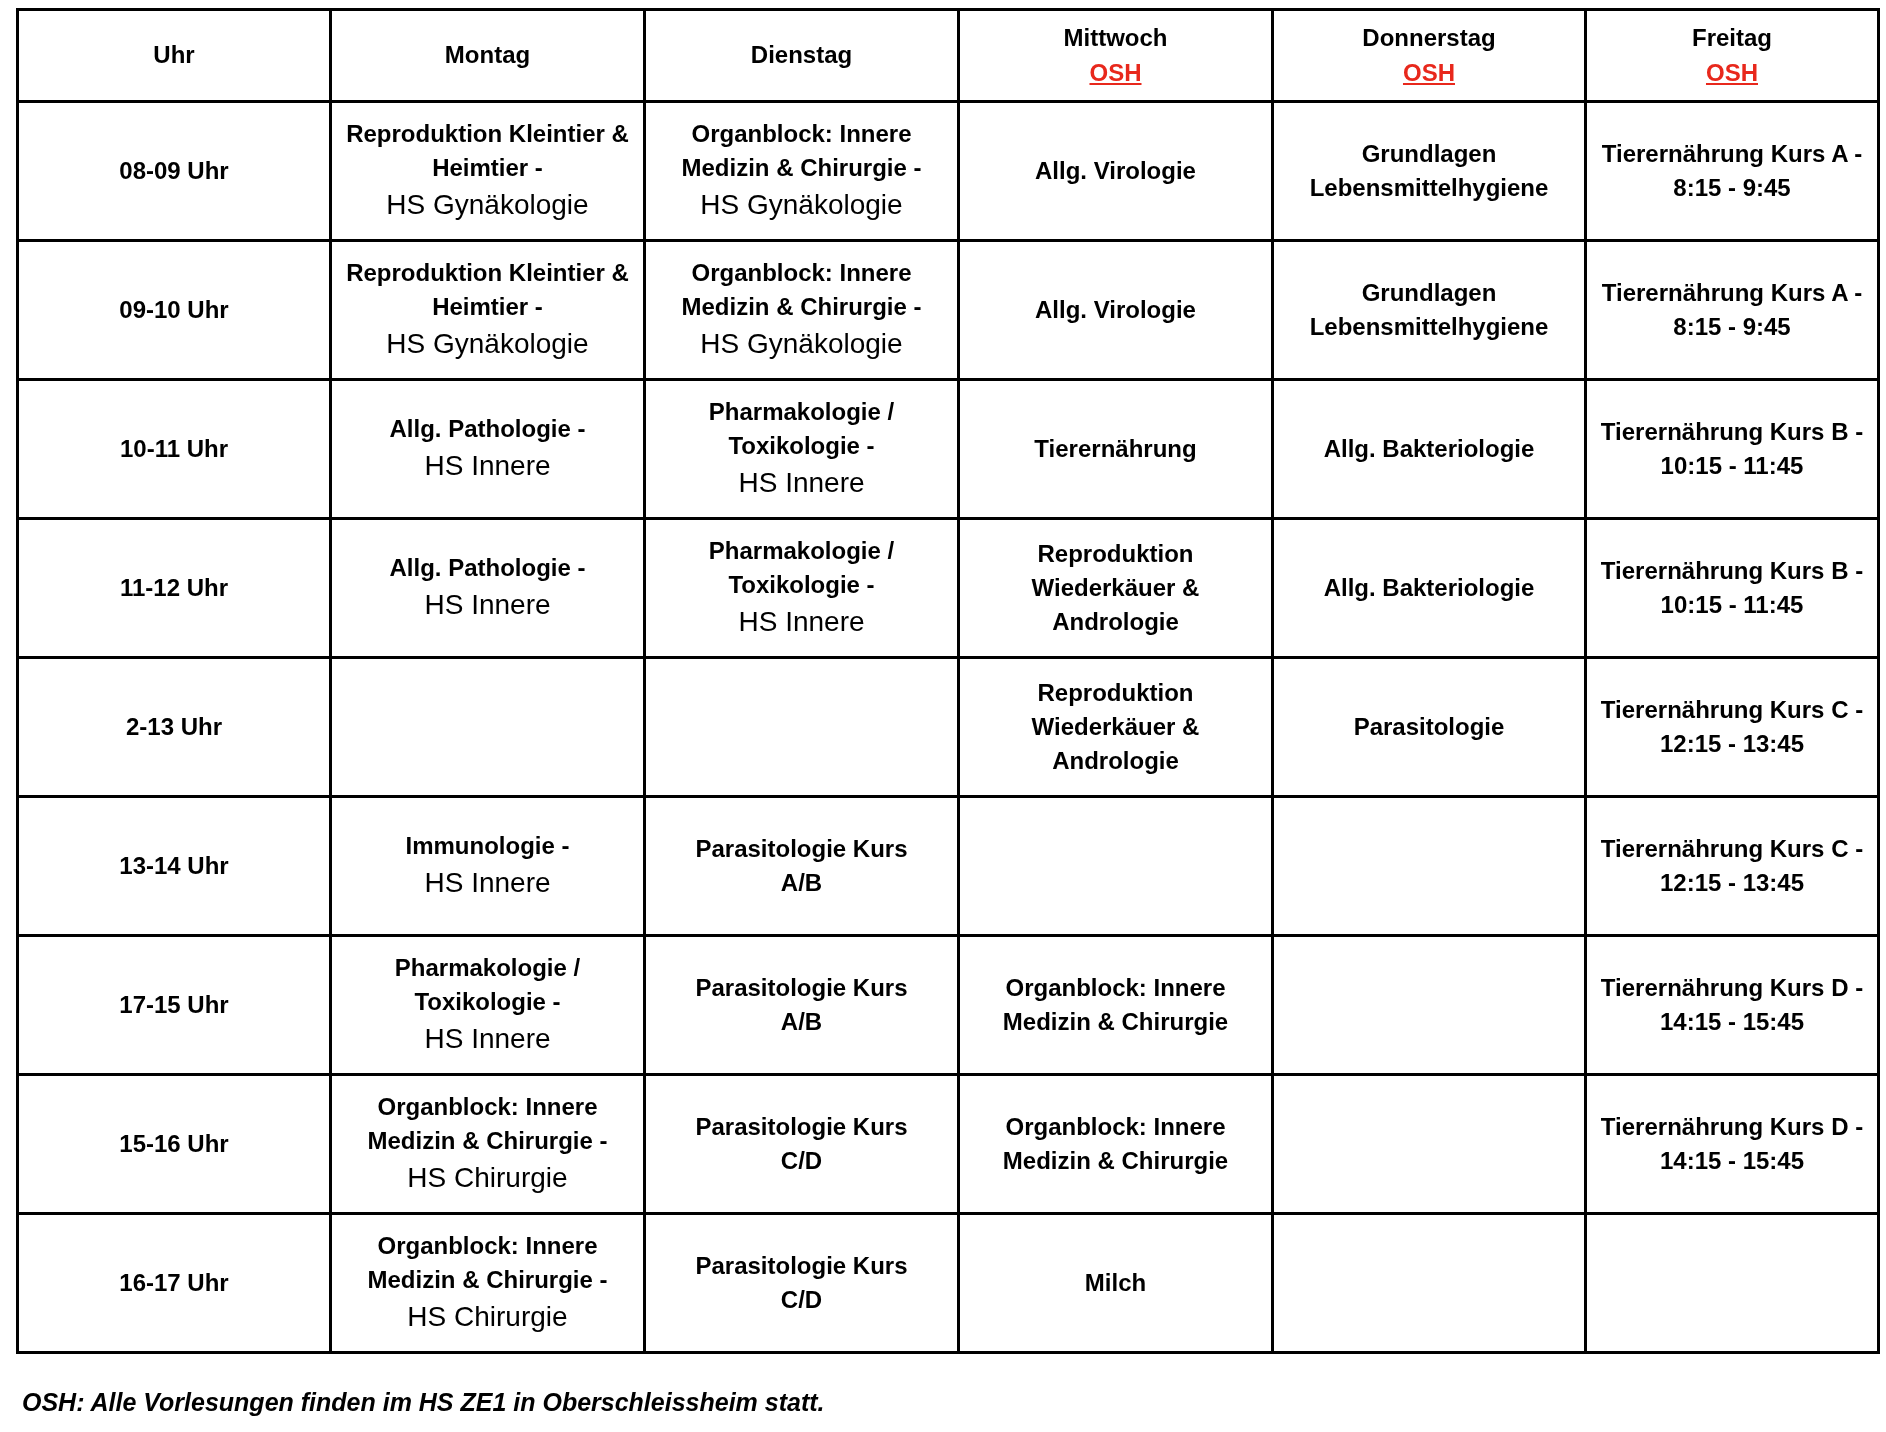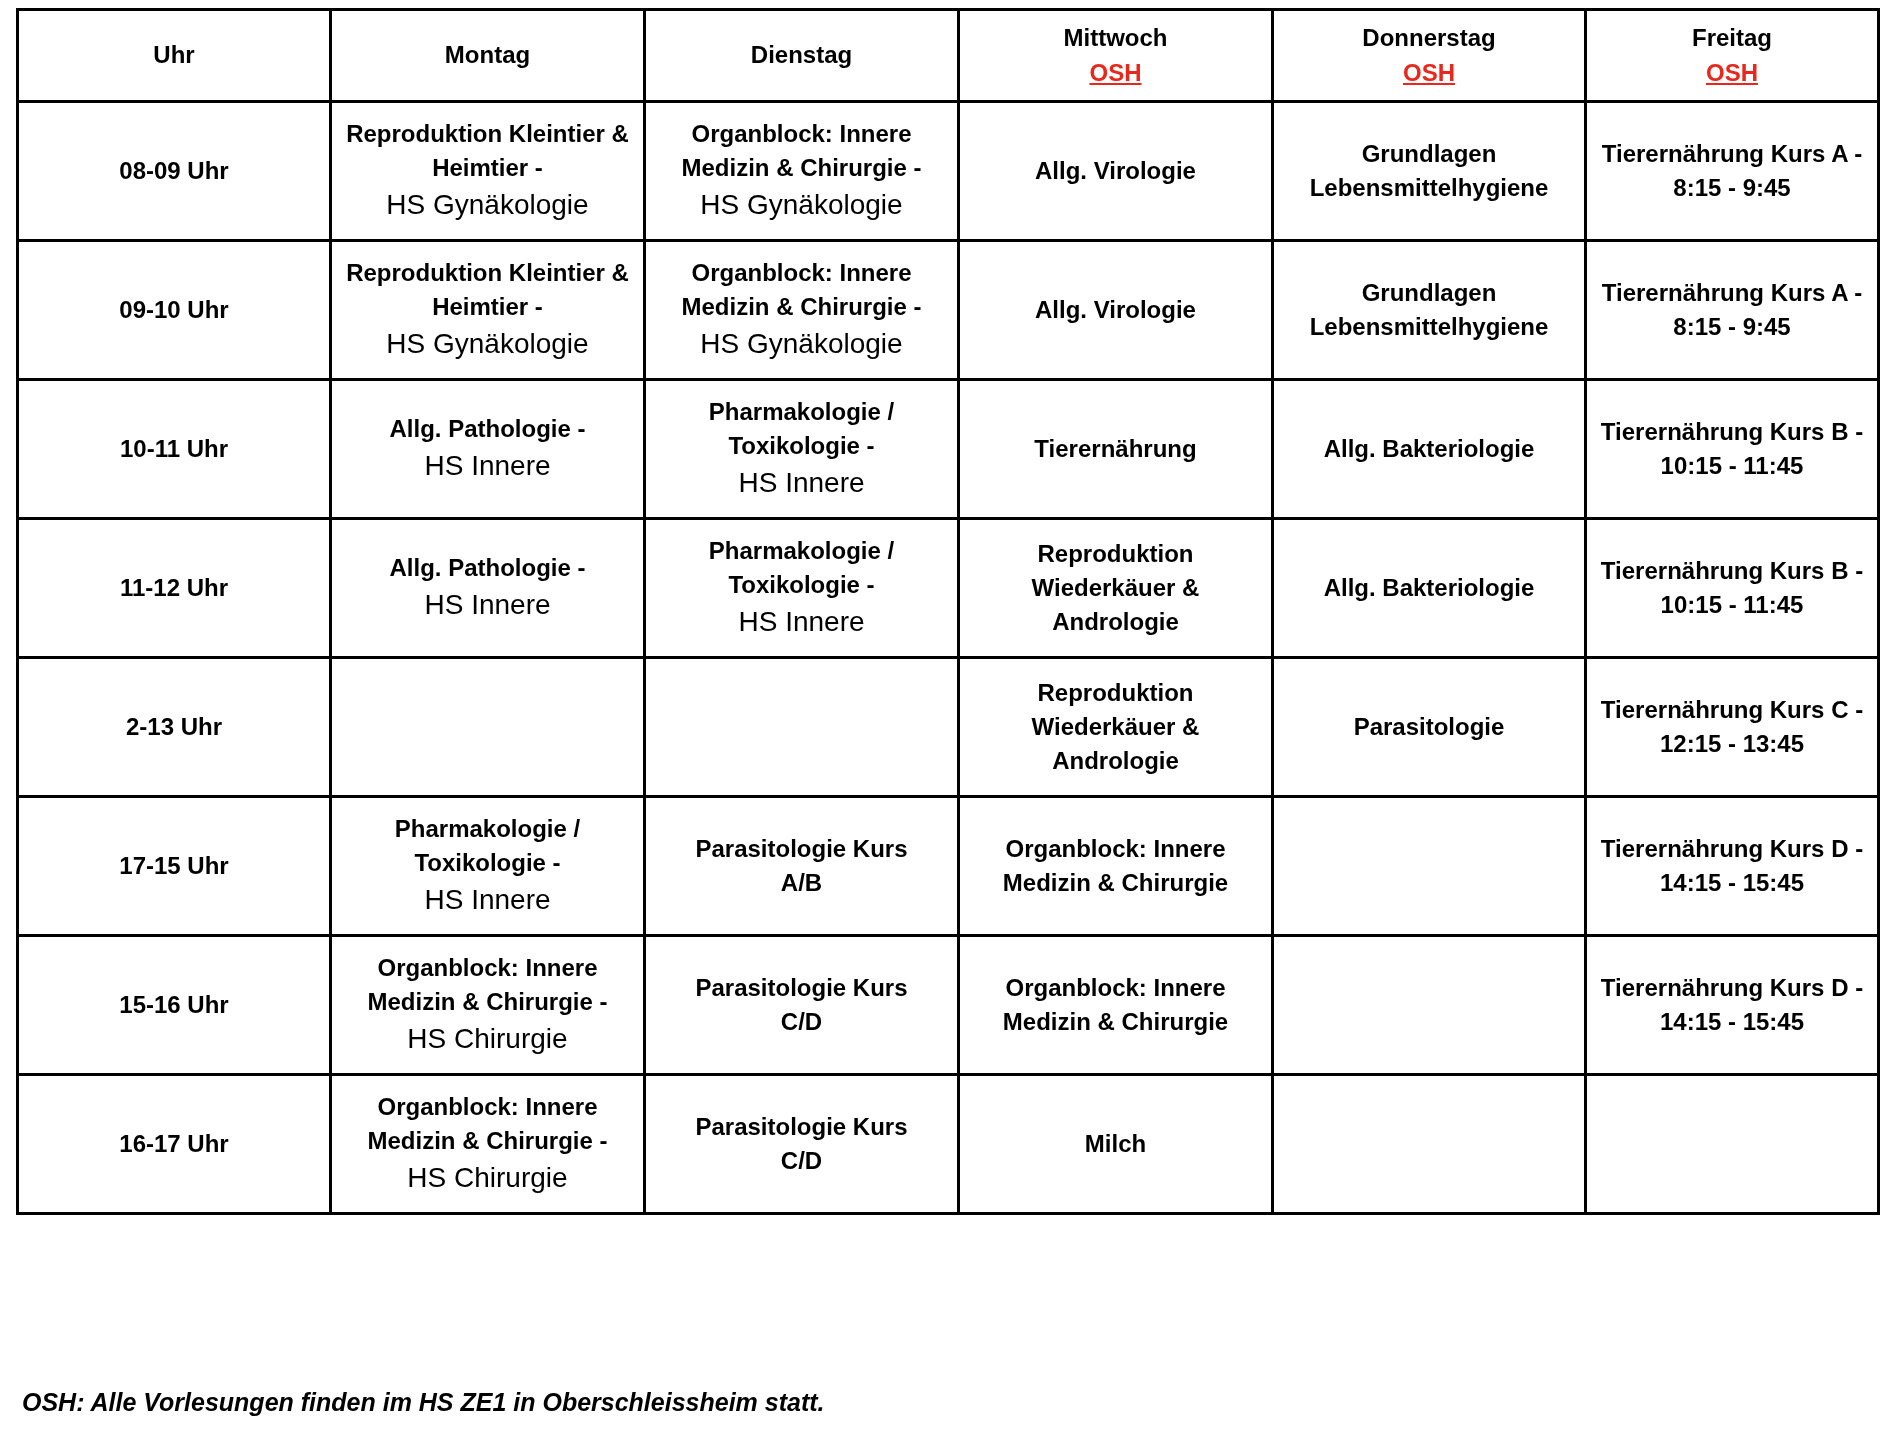--- a/index.html
+++ b/index.html
@@ -187,20 +187,37 @@
         </td>
       <td>
           <span class="title">Parasitologie</span>
         </td>
       <td>
           <span class="title">Tierernährung Kurs C -
 12:15 - 13:45</span>
         </td>
     </tr>
     <tr>
+      <td class="time">13-14 Uhr</td>
+      <td>
+          <span class="title">Immunologie -</span>
+          <span class="loc">HS Innere</span>
+        </td>
+      <td>
+          <span class="title">Parasitologie Kurs
+A/B</span>
+        </td>
+      <td></td>
+      <td></td>
+      <td>
+          <span class="title">Tierernährung Kurs C -
+12:15 - 13:45</span>
+        </td>
+    </tr>
+    <tr>
       <td class="time">17-15 Uhr</td>
       <td>
           <span class="title">Pharmakologie /
 Toxikologie -</span>
           <span class="loc">HS Innere</span>
         </td>
       <td>
           <span class="title">Parasitologie Kurs
 A/B</span>
         </td>

